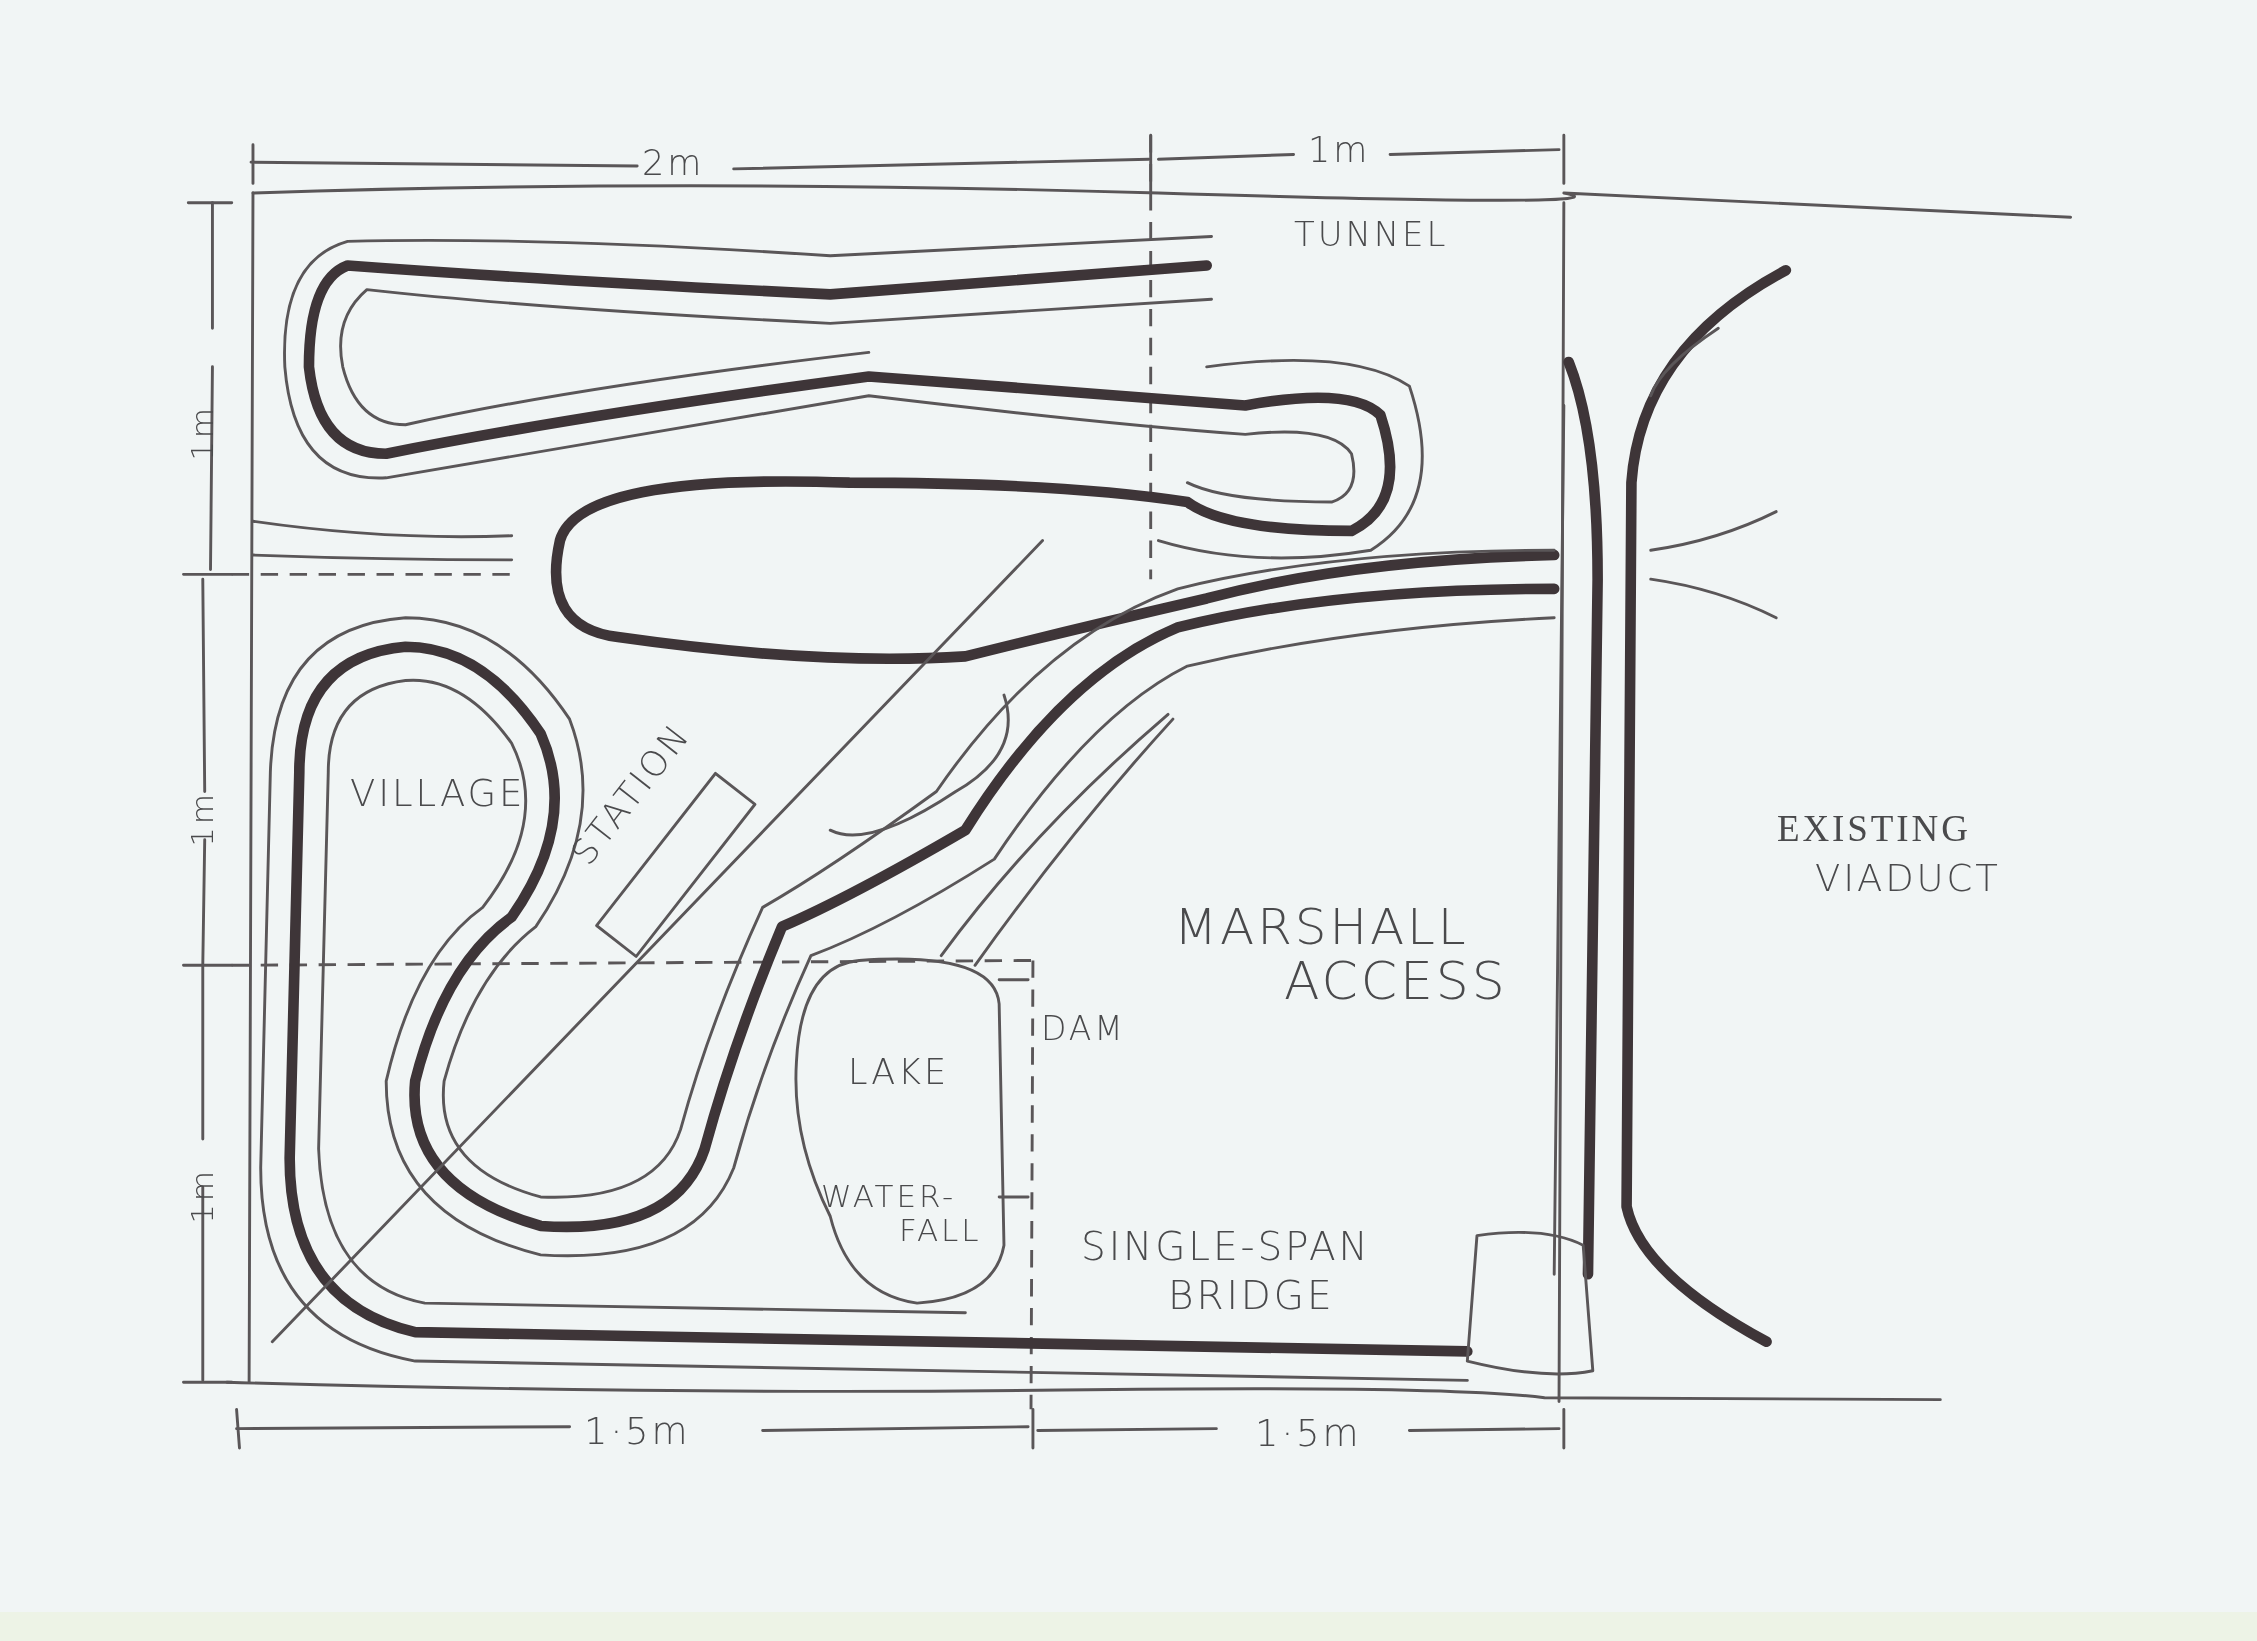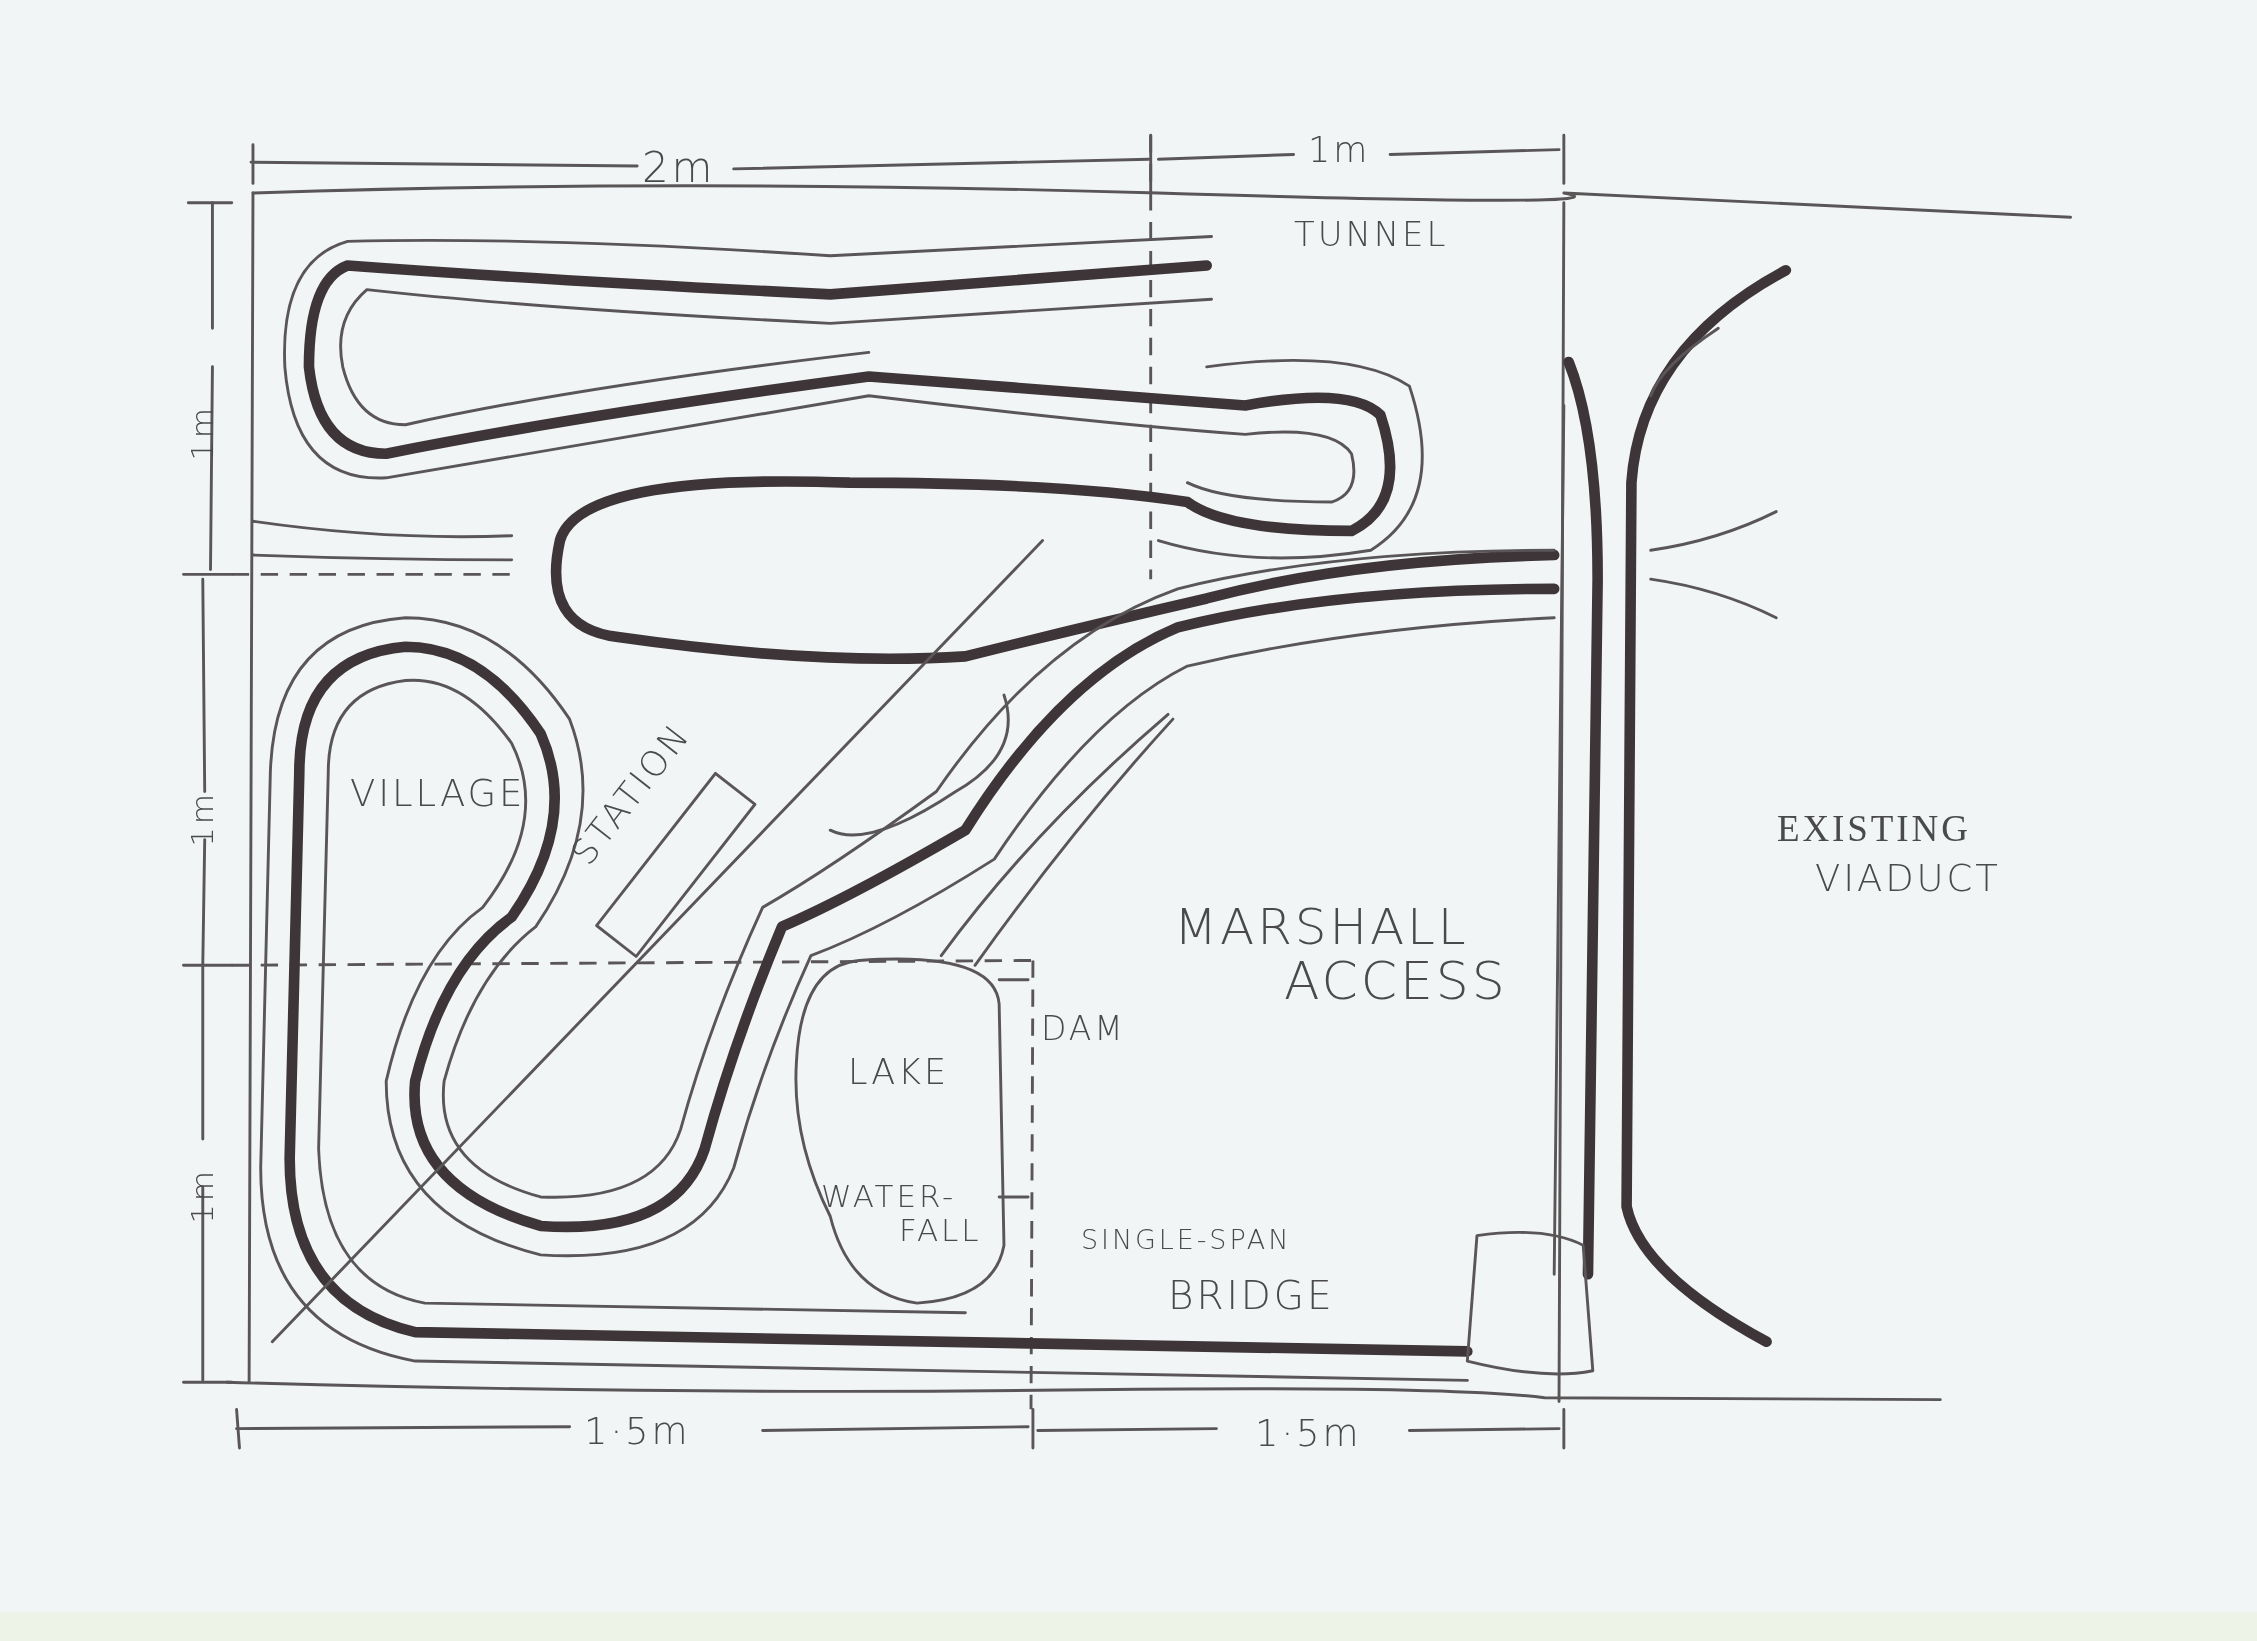--- a/index.html
+++ b/index.html
@@ -71,34 +71,34 @@
     <path class="thin" d="M1620 420 L1610 1320 M1710 410 Q1720 380 1780 340"></path>
     <path class="thin" d="M1710 570 Q1780 560 1840 530 M1710 600 Q1780 610 1840 640"></path>
     <path class="thin" d="M1530 1280 Q1600 1270 1640 1290 L1650 1420 Q1600 1430 1520 1410Z"></path>
   </g>
 
   <g>
     <path class="thin" d="M262 540 Q400 560 530 555 M262 575 Q400 580 530 580"></path>
   </g>
 </svg>
 
-<div class="lbl" style="left:642px;top:143px;font-size:42px;text-align:right;">2m</div>
+<div class="lbl" style="left:642px;top:143px;font-size:35px;text-align:right;">2m</div>
 <div class="lbl" style="left:1308px;top:130px;font-size:35px;">1m</div>
 <div class="lbl" style="left:584px;top:1410px;font-size:37px;">1·5m</div>
 <div class="lbl" style="left:1255px;top:1412px;font-size:37px;">1·5m</div>
 <div class="lbl" style="left:174px;top:415px;font-size:31px;transform:rotate(-90deg);">1m</div>
 <div class="lbl" style="left:174px;top:801px;font-size:31px;transform:rotate(-90deg);">1m</div>
 <div class="lbl" style="left:174px;top:1178px;font-size:31px;transform:rotate(-90deg);">1m</div>
 
 <div class="lbl" style="left:1294px;top:214px;font-size:34px;">TUNNEL</div>
 <div class="lbl" style="left:350px;top:772px;font-size:37px;">VILLAGE</div>
 <div class="lbl" style="left:579px;top:840px;font-size:35px;transform:rotate(-52deg);transform-origin:left center;">STATION</div>
 <div class="lbl" style="left:848px;top:1052px;font-size:35px;">LAKE</div>
 <div class="lbl" style="left:821px;top:1178px;font-size:31px;">WATER-</div>
 <div class="lbl" style="left:899px;top:1212px;font-size:31px;">FALL</div>
 <div class="lbl" style="left:1012px;top:1009px;font-size:33px;margin-left:29px;">DAM</div>
 <div class="lbl" style="left:1174px;top:898px;font-size:50px;">MARSHALL</div>
 <div class="lbl" style="left:1284px;top:951px;font-size:52px;">ACCESS</div>
-<div class="lbl" style="left:1081px;top:1224px;font-size:27px;">SINGLE-SPAN</div>
+<div class="lbl" style="left:1081px;top:1224px;font-size:39px;">SINGLE-SPAN</div>
 <div class="lbl" style="left:1168px;top:1273px;font-size:39px;">BRIDGE</div>
 <div class="lbl" style="left:1777px;top:807px;font-size:37px;font-family:Liberation Serif, serif;">EXISTING</div>
 <div class="lbl" style="left:1815px;top:857px;font-size:37px;">VIADUCT</div>
 
 
 </body></html>

